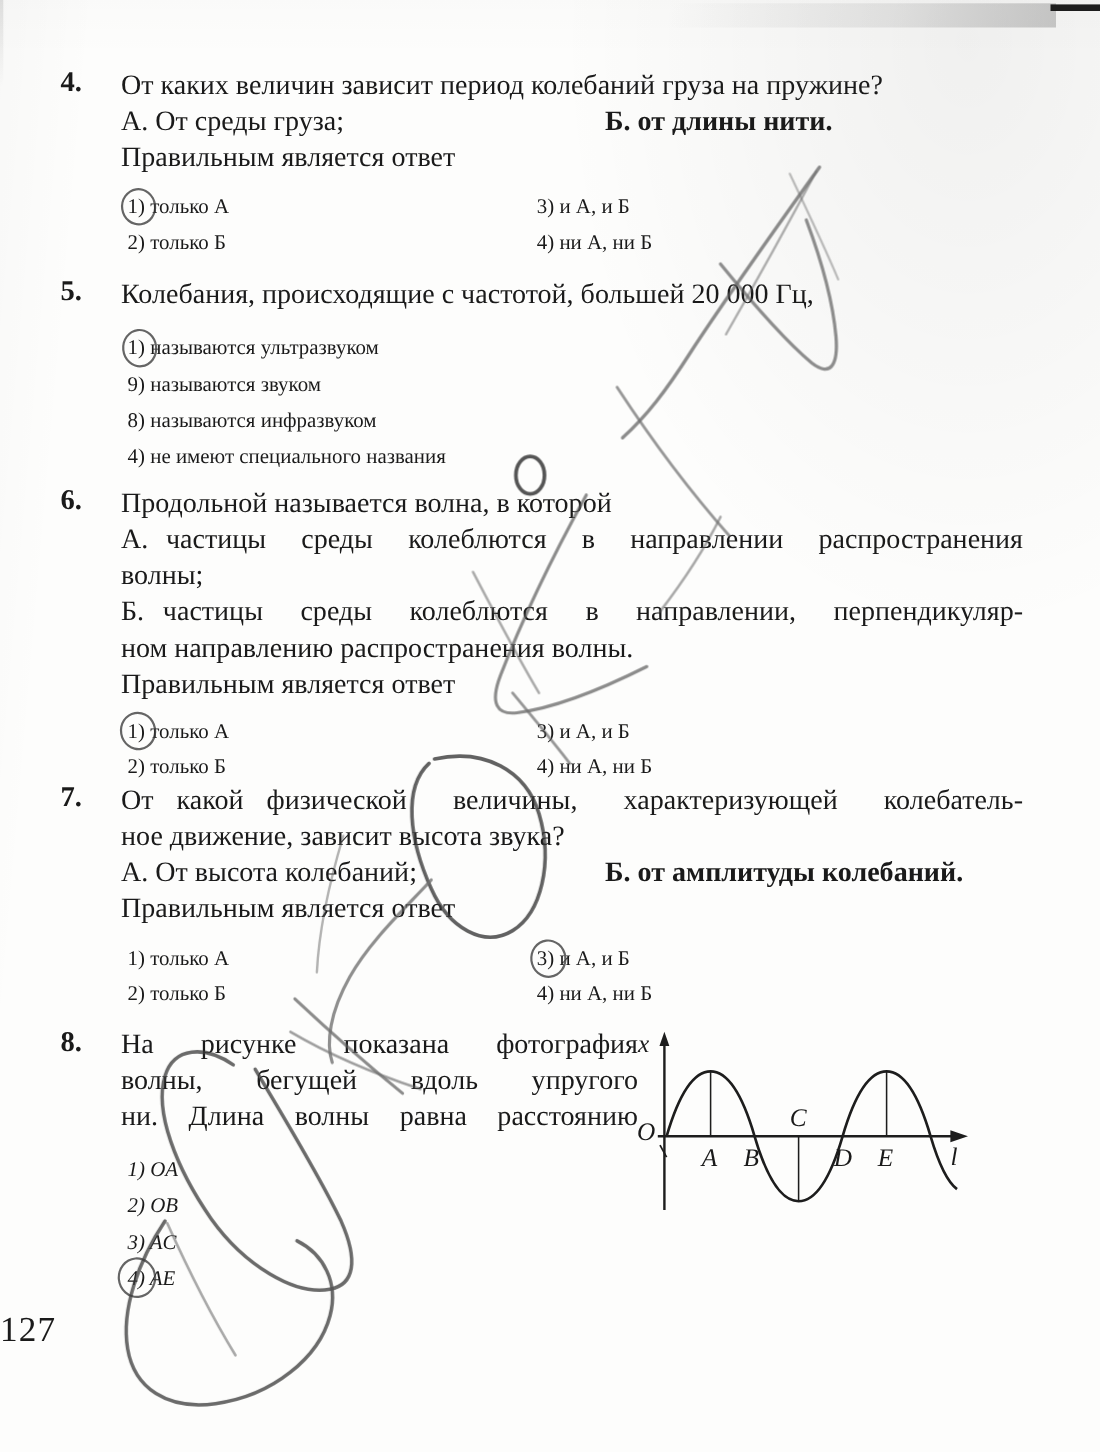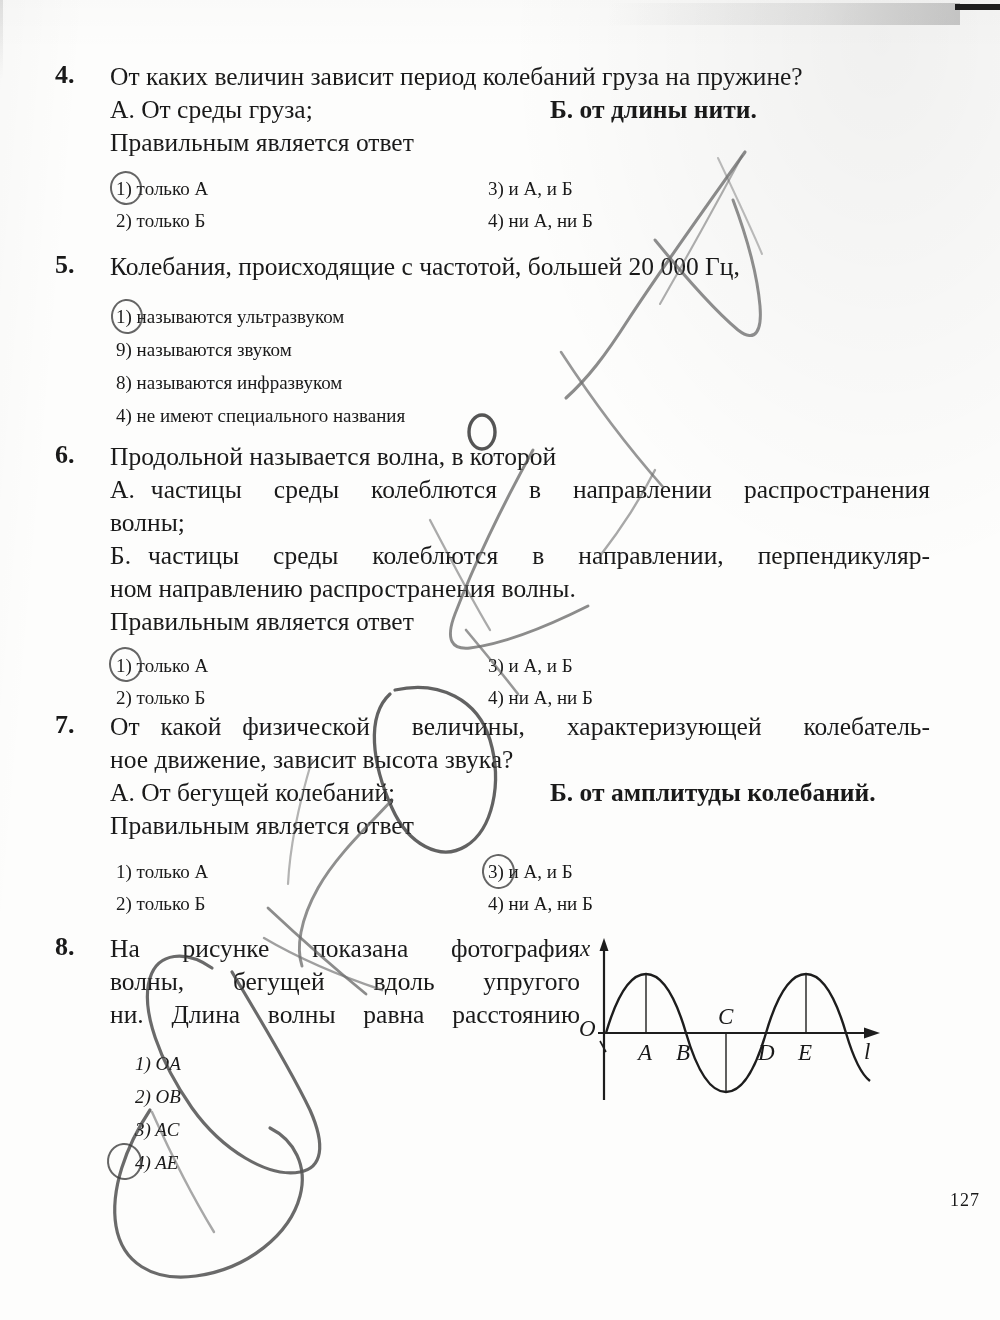--- a/index.html
+++ b/index.html
@@ -70,36 +70,36 @@
   .opts{position:relative;margin-top:14px;}
   .opt-row{
     position:relative;
     height:32px;
     font-size:19px;
     line-height:32px;
   }
   .opt-left{position:absolute;left:6px;top:0;}
   .opt-right{position:absolute;left:378px;top:0;}
   .opt-stack .opt-row{height:33px;line-height:33px;text-align:center;}
-  .ital{font-style:italic;margin-left:19px;}
+  .ital{font-style:italic;}
 
   
   .circ{
     position:absolute;
     border:2px solid #3a3a3a;
     border-radius:50%;
     opacity:0.78;
     pointer-events:none;
   }
 
   .pagenum{
     position:absolute;
     left:0;width:980px;
-    text-align:right;
-    font-size:18px;
+    text-align:left;
+    font-size:32px;
     letter-spacing:1px;
   }
 
   
   .figure{position:absolute;}
   .figure svg{display:block;}
   .fig-label{
     position:absolute;
     font-style:italic;
     font-family:"Liberation Serif", serif;
@@ -192,21 +192,21 @@
         </div>
       </div>
     </div>
 
     <div class="q" style="left:55px;top:710px;width:880px;">
       <div class="qnum">7.</div>
       <div class="qbody">
         <div class="line just">От какой физической  величины,  характеризующей  колебатель-</div>
         <div class="line">ное движение, зависит высота звука?</div>
         <div class="ab-row">
-          <span>А. От бегущей колебаний;</span>
+          <span>А. От высота колебаний;</span>
           <span class="b-part">Б. от амплитуды колебаний.</span>
         </div>
         <div class="line">Правильным является ответ</div>
         <div class="opts">
           <div class="opt-row">
             <span class="opt-left">1) только А</span>
             <span class="opt-right">3) и А, и Б</span>
           </div>
           <div class="opt-row">
             <span class="opt-left">2) только Б</span>

